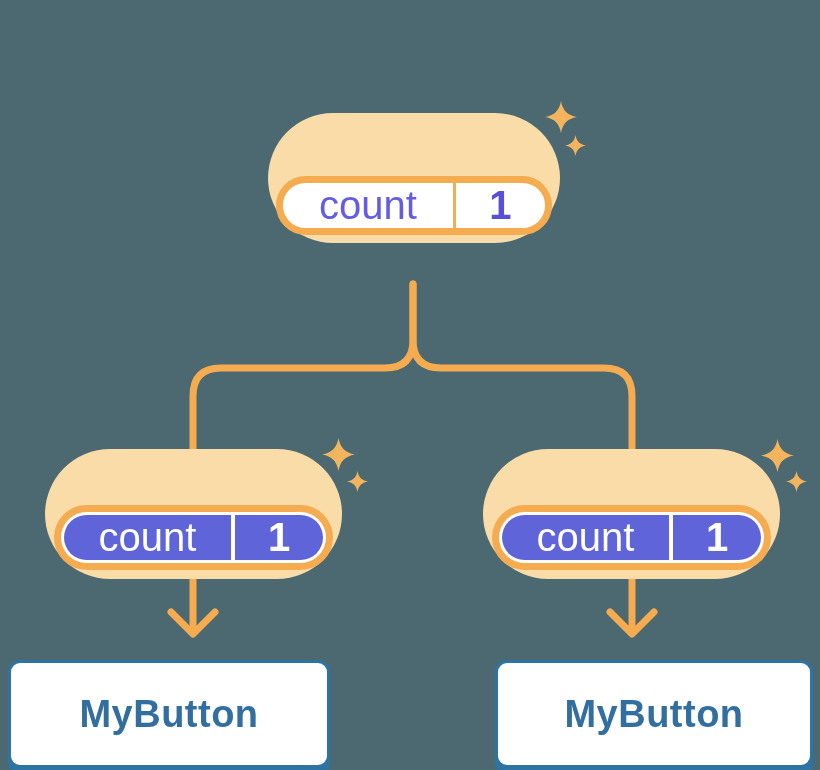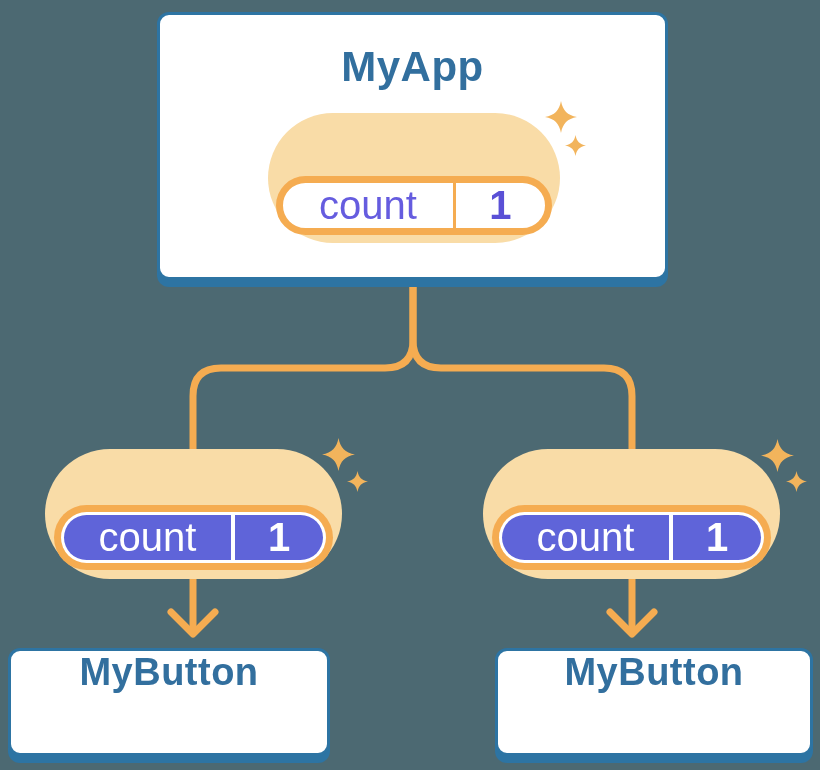--- a/index.html
+++ b/index.html
@@ -31,22 +31,23 @@
   .card {
     position: absolute;
     background: #ffffff;
     border: 3px solid var(--card-border, #2D74A3);
     border-radius: 12px;
     box-shadow: 0 7px 0 var(--card-border, #2D74A3);
   }
   .root-card { left: 157px; top: 12px; width: 511px; height: 268px; }
   .child-card {
     display: flex;
-    align-items: flex-start;
+    align-items: center;
     justify-content: center;
+    margin-top: 12px;
   }
   .child-card.left  { left: 8px;   top: 648px; width: 322px; height: 108px; }
   .child-card.right { left: 495px; top: 648px; width: 318px; height: 108px; }
 
   .card-title {
     color: var(--title-text, #326F9E);
     font-weight: 600;
     letter-spacing: 0.5px;
   }
   .root-card .card-title {
@@ -132,23 +133,20 @@
     <g>
       <path d="M193 578 V630"></path>
       <path d="M171 612 L193 634 L215 612"></path>
     </g>
     <g>
       <path d="M632 578 V630"></path>
       <path d="M610 612 L632 634 L654 612"></path>
     </g>
   </svg>
 
-  <div class="card root-card">
-    <div class="card-title">MyApp</div>
-  </div>
 
   <div class="pill-glow top-pill">
     <div class="pill-white">
       <div class="pill-sec name">count</div>
       <div class="pill-divider-orange"></div>
       <div class="pill-sec value">1</div>
     </div>
   </div>
 
   <svg class="sparkle" style="left:545px;top:101px;width:32px;height:32px" viewBox="0 0 24 24">

